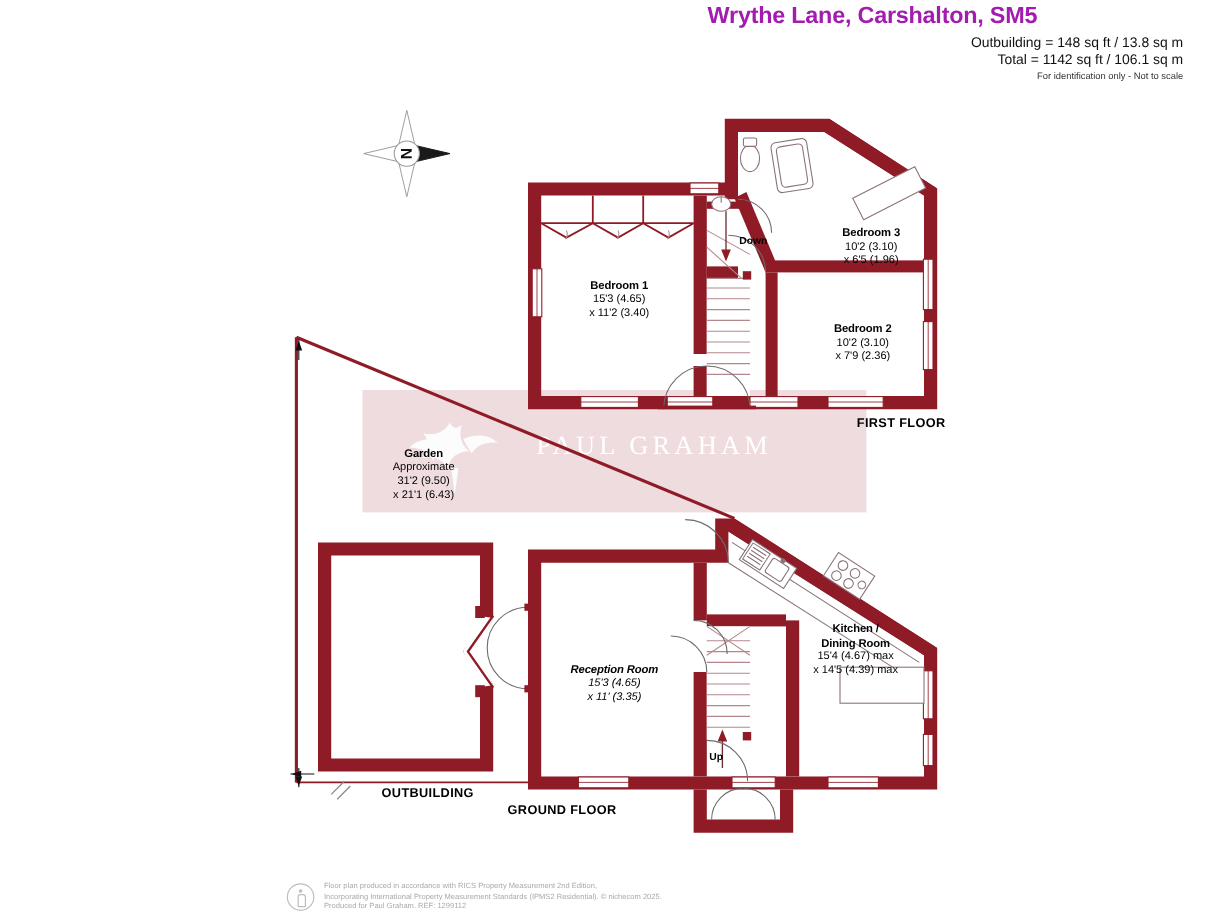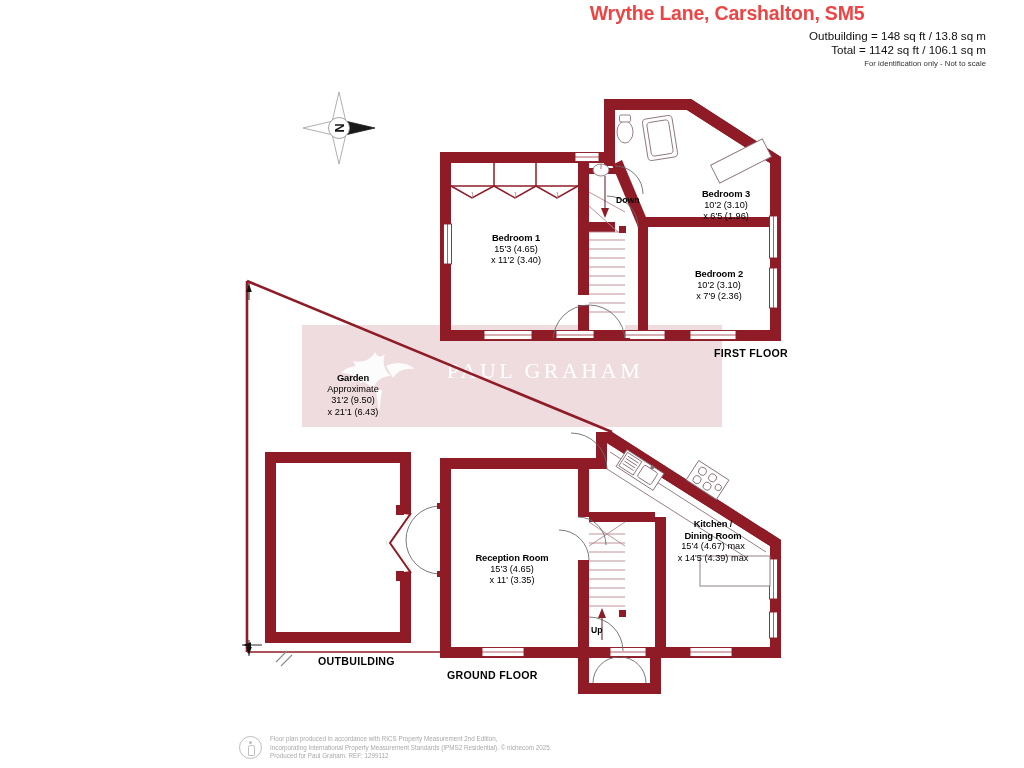--- a/index.html
+++ b/index.html
@@ -27,21 +27,21 @@
     left: 430px;
     top: 0px;
     width: 594px;
     text-align: center;
   }
   .header-title {
     font-size: 19.5px;
     font-weight: bold;
     letter-spacing: -0.2px;
     margin: 2px 0 4px 0;
-    color: #ef4444;
+    color: #a21caf;
   }
   .header-lines {
     text-align: right;
     padding-right: 38px;
   }
   .header-line {
     font-size: 11.6px;
     line-height: 13.5px;
     color: #111;
   }
@@ -439,36 +439,36 @@
   <div class="room-label" style="left:655px; top:268px; width:128px;">
     <span class="rl-name">Bedroom 2</span>
     <span class="rl-dim">10'2 (3.10)</span>
     <span class="rl-dim">x 7'9 (2.36)</span>
   </div>
 
   <div class="small-note" style="left:616px; top:195px;">Down</div>
 
   <div class="floor-label" style="left:714px; top:347px;">FIRST FLOOR</div>
 
-  <div class="room-label" style="left:448px; top:552px; width:128px;">
+  <div class="room-label" style="left:448px; top:552px; width:128px;font-style:italic;">
     <span class="rl-name">Reception Room</span>
     <span class="rl-dim">15'3 (4.65)</span>
     <span class="rl-dim">x 11' (3.35)</span>
   </div>
 
   <div class="room-label" style="left:643px; top:518px; width:140px;">
     <span class="rl-name">Kitchen /</span>
     <span class="rl-name">Dining Room</span>
     <span class="rl-dim">15'4 (4.67) max</span>
     <span class="rl-dim">x 14'5 (4.39) max</span>
   </div>
 
   <div class="small-note" style="left:591px; top:625px;">Up</div>
 
-  <div class="floor-label" style="left:447px; top:669px;">GROUND FLOOR</div>
+  <div class="floor-label" style="left:423px; top:669px;">GROUND FLOOR</div>
 
 
   <div class="floor-label" style="left:318px; top:645px;margin-top:10px;">OUTBUILDING</div>
 
   <svg class="svg-layer" viewBox="0 0 1024 768">
     <g fill="#ffffff" opacity="0.92">
       <path d="M 375,352
                c -5,9 -14,11 -22,9 c 5,7 4,15 -1,21
                c 9,-3 17,1 21,8 c 2,-9 9,-14 18,-14
                c -7,-5 -9,-14 -6,-22 c -4,4 -8,3 -10,-2 Z"></path>

